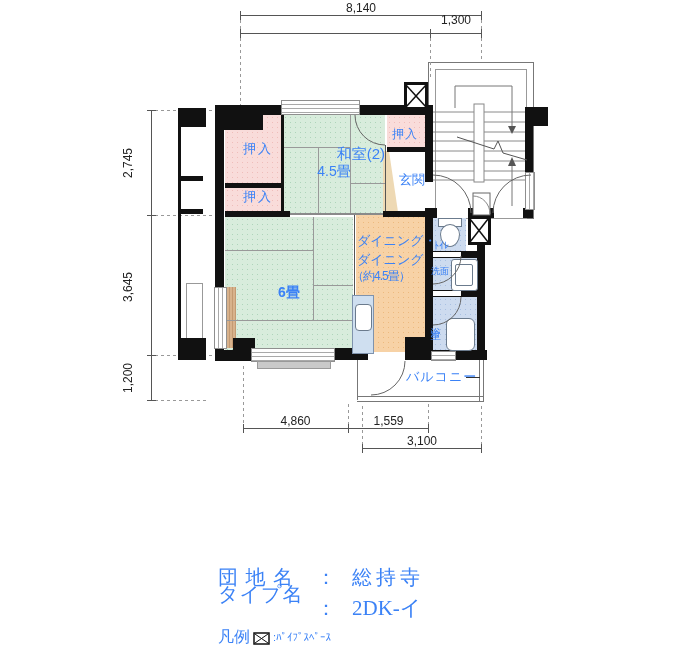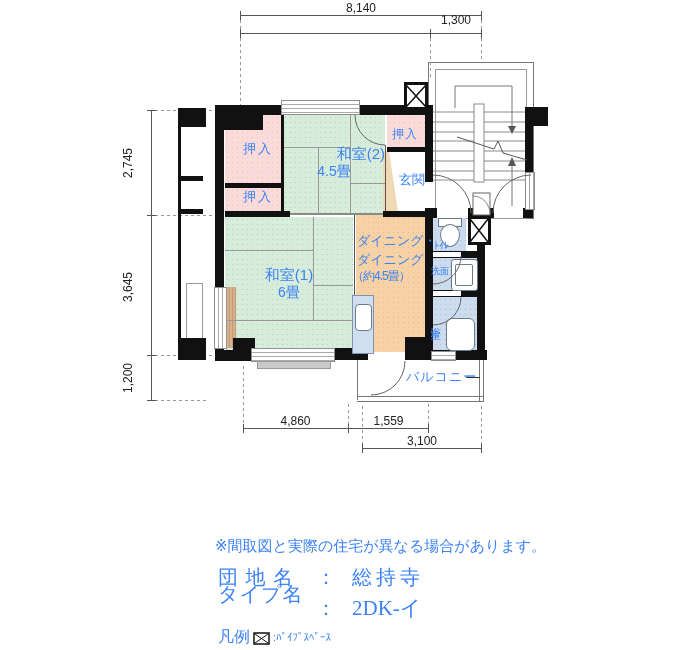--- a/index.html
+++ b/index.html
@@ -197,31 +197,29 @@
   <div class="dimlabel" style="left:243px;top:414px;width:105px;">4,860</div>
   <div class="dimlabel" style="left:348px;top:414px;width:81px;">1,559</div>
   <div class="dimlabel" style="left:362px;top:434px;width:120px;">3,100</div>
 
   <div class="t" style="left:243px;top:142px;font-size:13px;letter-spacing:2px;">押入</div>
   <div class="t" style="left:243px;top:190px;font-size:13px;letter-spacing:2px;">押入</div>
   <div class="t" style="left:392px;top:128px;font-size:12px;letter-spacing:1px;">押入</div>
   <div class="t" style="left:283px;top:146px;width:102px;text-align:right;font-size:15px;">和室(2)</div>
   <div class="t" style="left:283px;top:164px;width:102px;text-align:center;font-size:14px;">4.5畳</div>
   <div class="t" style="left:399px;top:173px;font-size:13px;">玄関</div>
-  <div class="t" style="left:225px;top:267px;width:128px;text-align:center;font-size:15px;">和室(1)</div>
-  <div class="t" style="left:225px;top:285px;width:128px;text-align:center;font-size:14px;">6畳</div>
+  <div class="t" style="left:225px;top:285px;width:128px;text-align:center;font-size:14px;font-weight:bold;">6畳</div>
   <div class="t" style="left:357px;top:234px;font-size:13px;">ダイニング・</div>
   <div class="t" style="left:357px;top:253px;font-size:13px;">ダイニング</div>
   <div class="t" style="left:352px;top:270px;font-size:12px;letter-spacing:-1px;">（約4.5畳）</div>
   <div class="t" style="left:434px;top:241px;font-size:10px;">ﾄｲﾚ</div>
   <div class="t" style="left:431px;top:267px;font-size:9px;">洗面</div>
   <div class="t" style="left:430px;top:319px;font-size:10px;writing-mode:vertical-rl;letter-spacing:2px;">浴室</div>
   <div class="t" style="left:406px;top:370px;font-size:13px;letter-spacing:1px;">バルコニー</div>
 
-  <div class="t" style="left:215px;top:538px;font-size:15px;">※間取図と実際の住宅が異なる場合があります。</div>
   <div class="t" style="left:218px;top:567px;font-size:20px;letter-spacing:1px;">団 地 名</div>
   <div class="t" style="left:316px;top:567px;font-size:20px;">：</div>
   <div class="t" style="left:352px;top:567px;font-size:20px;letter-spacing:4px;">総持寺</div>
   <div class="t" style="left:218px;top:584px;font-size:20px;letter-spacing:1px;">タイプ名</div>
   <div class="t" style="left:316px;top:598px;font-size:20px;">：</div>
   <div class="t" style="left:352px;top:598px;font-size:21px;font-family:Liberation Serif, serif;">2DK-イ</div>
   <div class="t" style="left:218px;top:629px;font-size:16px;">凡例</div>
   <svg class="a" style="left:253px;top:632px;z-index:6;" width="17" height="13" viewBox="0 0 17 13">
     <rect x="1" y="1" width="15" height="11" fill="#fff" stroke="#111" stroke-width="1.5"></rect>
     <line x1="2" y1="2" x2="15" y2="11" stroke="#111"></line>

